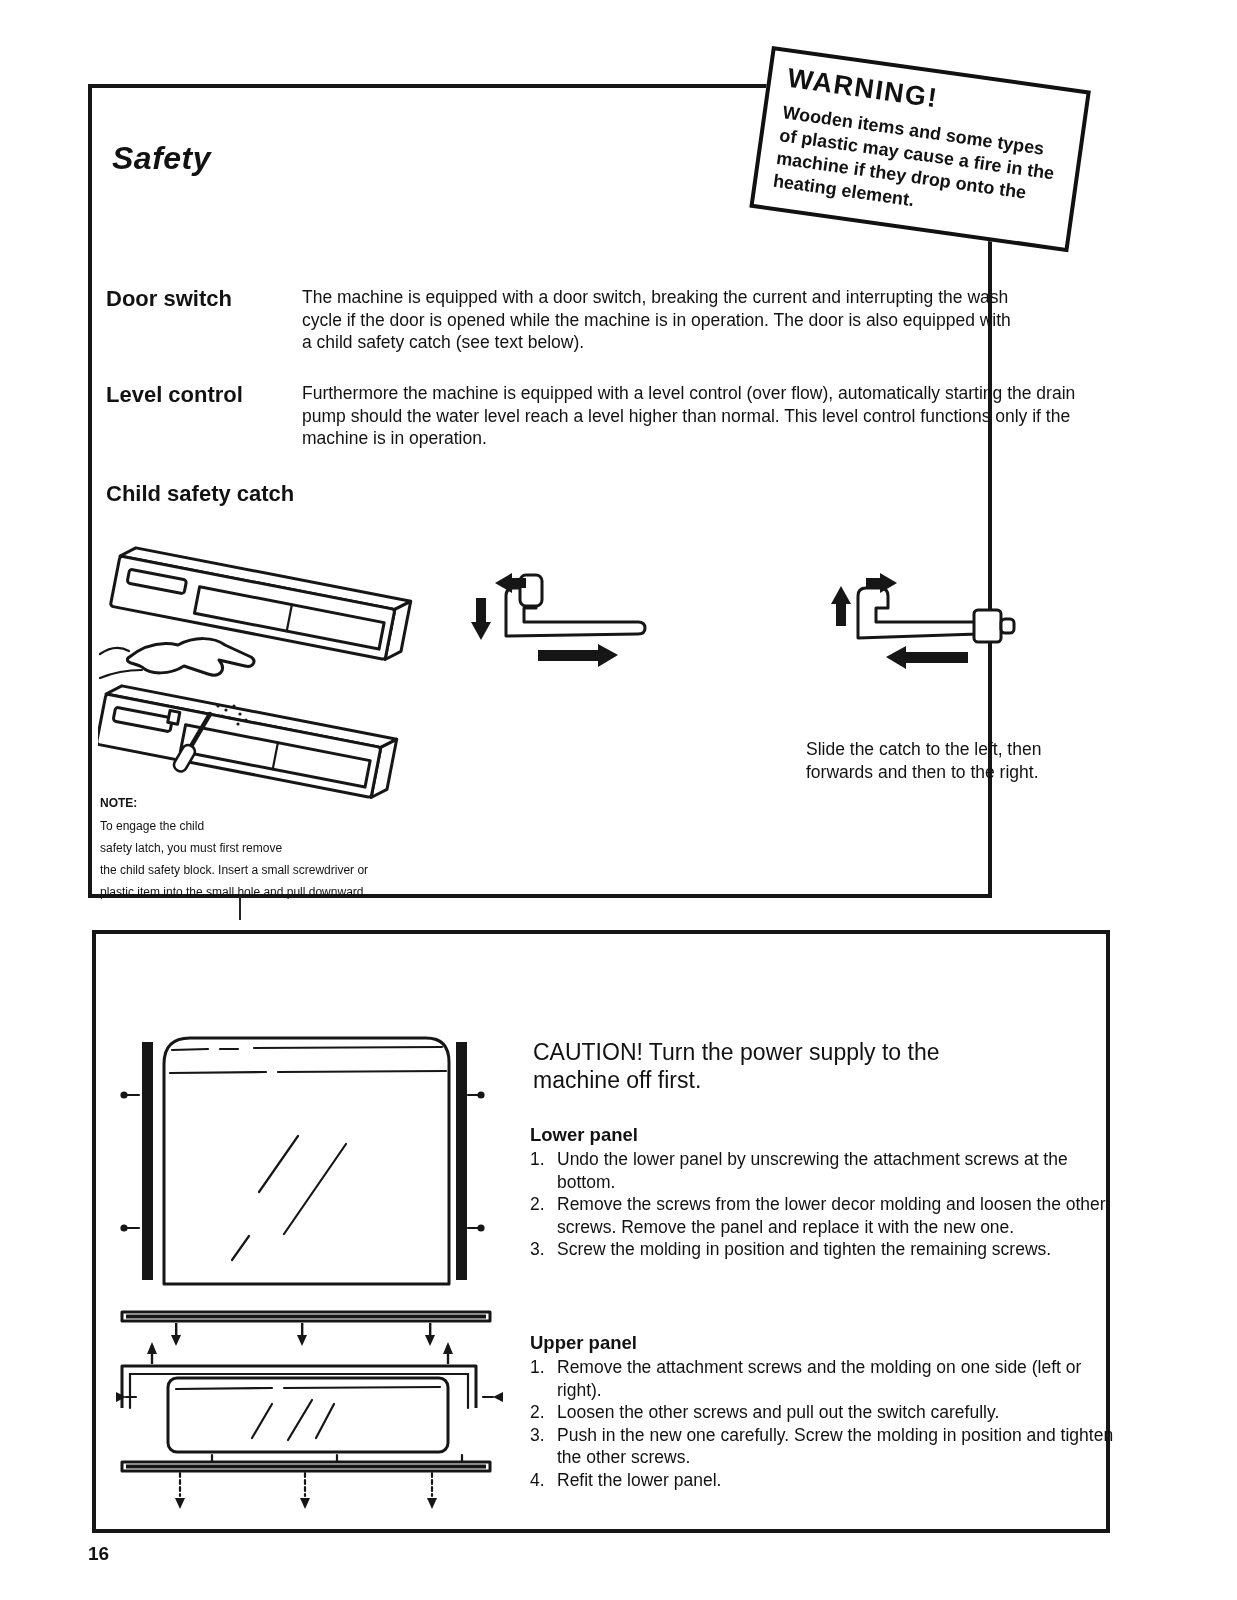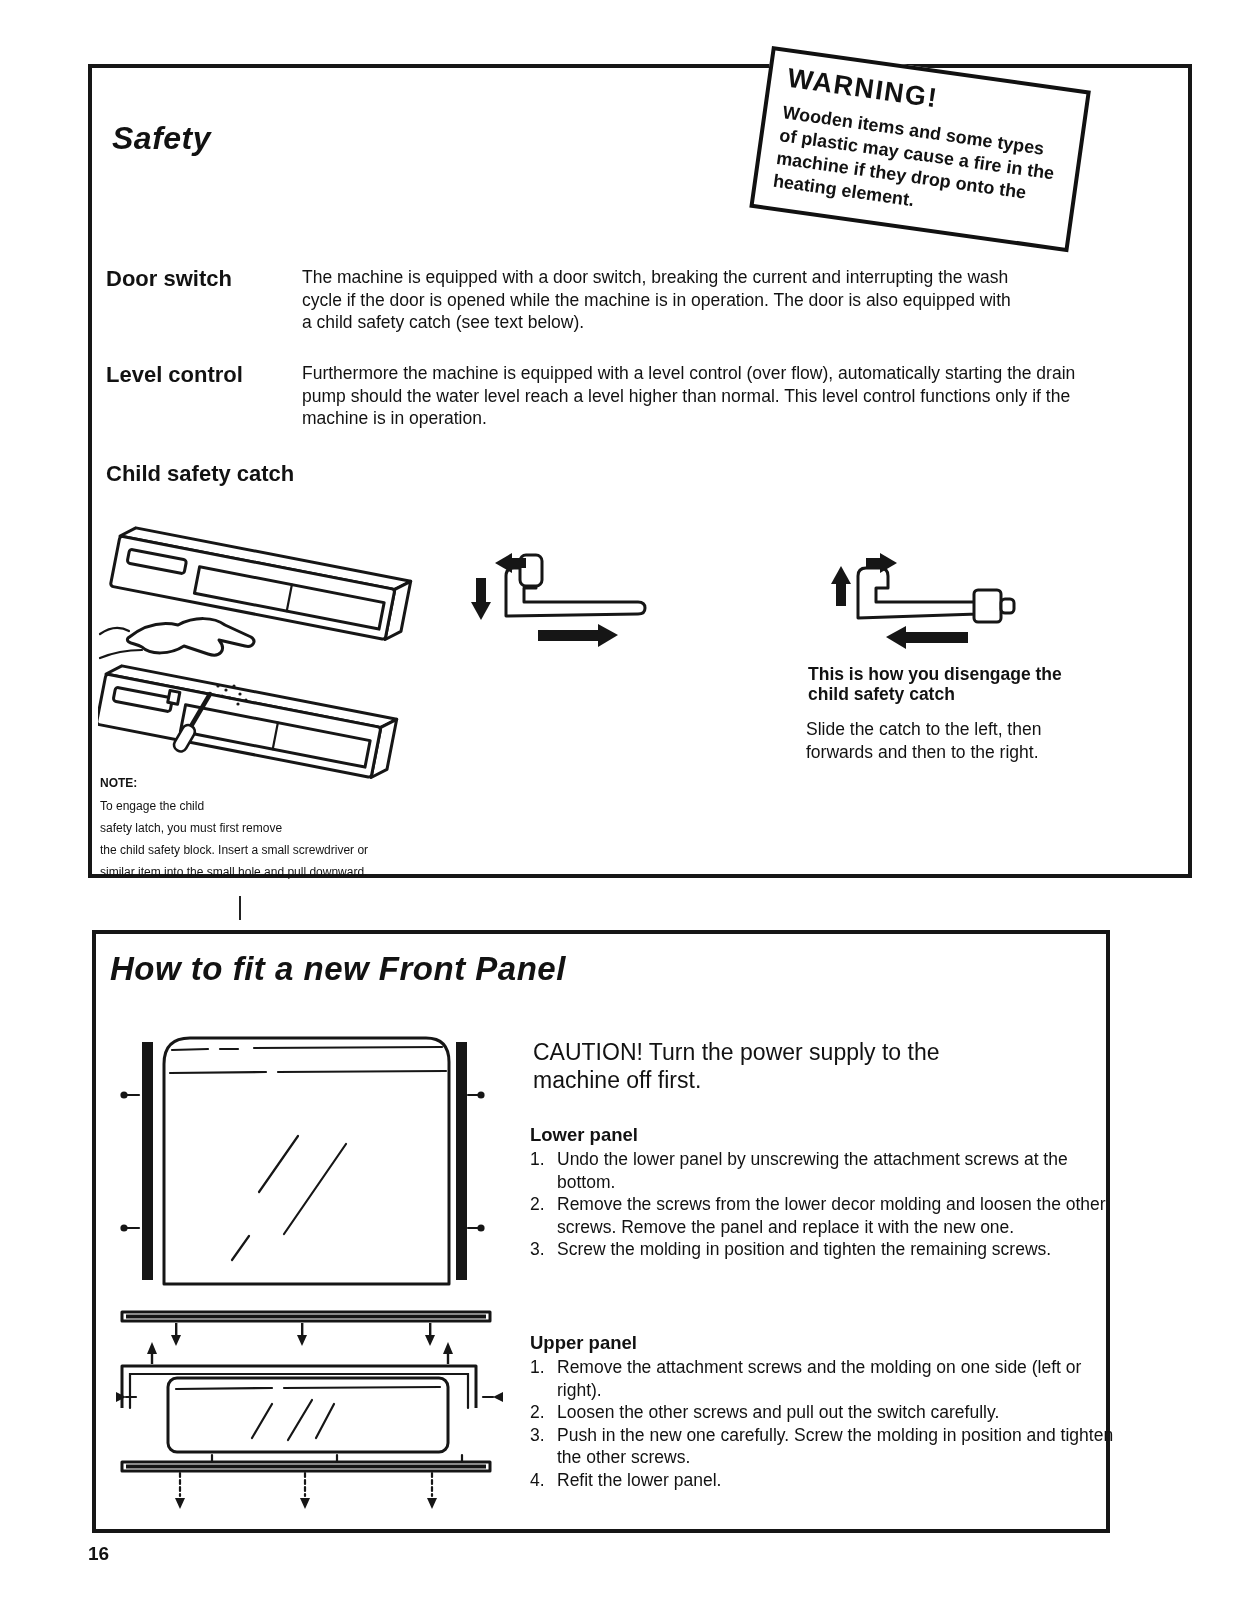--- a/index.html
+++ b/index.html
@@ -2,21 +2,21 @@
 <html><head>
 <meta charset="utf-8">
 <style>
   html,body{margin:0;padding:0}
   body{
     width:1237px;height:1600px;background:#ffffff;position:relative;
     font-family:"Liberation Sans", sans-serif;color:#121212;
     -webkit-font-smoothing:antialiased;
   }
   .box{position:absolute;border:4px solid #161616;background:#fff;box-sizing:border-box}
-  .box1{left:88px;top:64px;width:1104px;height:814px}
+  .box1{left:88px;top:84px;width:904px;height:814px}
   .box2{left:92px;top:930px;width:1018px;height:603px}
   .abs{position:absolute}
   h1.sec,h2.sec{margin:0;font-style:italic;font-weight:bold;letter-spacing:.5px}
   .safety-title{left:20px;top:52px;font-size:32px}
   .fp-title{left:14px;top:16px;font-size:33px}
 
   
   .warn{left:772px;top:46px;width:322px;transform:rotate(8deg);transform-origin:0 0;
         border:4px solid #111;background:#fff;padding:10px 16px 14px;z-index:6;box-sizing:border-box}
   .warn .wtitle{font-size:27px;font-weight:bold;letter-spacing:1.5px;margin-bottom:8px}
@@ -139,39 +139,37 @@
     <g class="fl">
       <rect x="8" y="34" width="10" height="22"></rect>
         <polygon points="3,34 23,34 13,16"></polygon>
     </g>
     <g class="fl">
       <rect x="78" y="82" width="62" height="11"></rect>
         <polygon points="78,76 78,99 58,87"></polygon>
     </g>
   </svg>
 
-  <div class="cap cap-dis">This is how you disengage the child safety catch</div>
   <div class="cbody body-dis">Slide the catch to the left, then forwards and then to the right.</div>
 
   <div class="note-line nl0">NOTE:</div>
   <div class="note-line nl1">To engage the child</div>
   <div class="note-line nl2">safety latch, you must first remove</div>
   <div class="note-line nl3">the child safety block. Insert a small screwdriver or</div>
-  <div class="note-line nl4">similar item into the small hole and pull downward.</div>
+  <div class="note-line nl4">plastic item into the small hole and pull downward.</div>
 </section>
 
 <div class="abs warn">
   <div class="wtitle">WARNING!</div>
   <div class="wbody">Wooden items and some types of plastic may cause a fire in the machine if they drop onto the heating element.</div>
 </div>
 
 <div class="abs stray"></div>
 
 <section class="box box2">
-  <h2 class="sec abs fp-title">How to fit a new Front Panel</h2>
 
   <svg class="abs" style="left:20px;top:86px" width="372" height="282" viewBox="0 0 372 282">
     <path class="ol" d="M48 44 Q48 18 74 18 L310 18 Q333 18 333 42 L333 264 L48 264 Z"></path>
     <line class="ln" x1="56" y1="30" x2="92" y2="29"></line>
       <line class="ln" x1="104" y1="29" x2="122" y2="29"></line>
     <line class="ln" x1="138" y1="28" x2="326" y2="27"></line>
     <line class="ln" x1="54" y1="53" x2="150" y2="52"></line>
       <line class="ln" x1="162" y1="52" x2="330" y2="51"></line>
     <line class="ln" x1="143" y1="172" x2="182" y2="116"></line>
     <line class="ln" x1="168" y1="214" x2="230" y2="124"></line>

